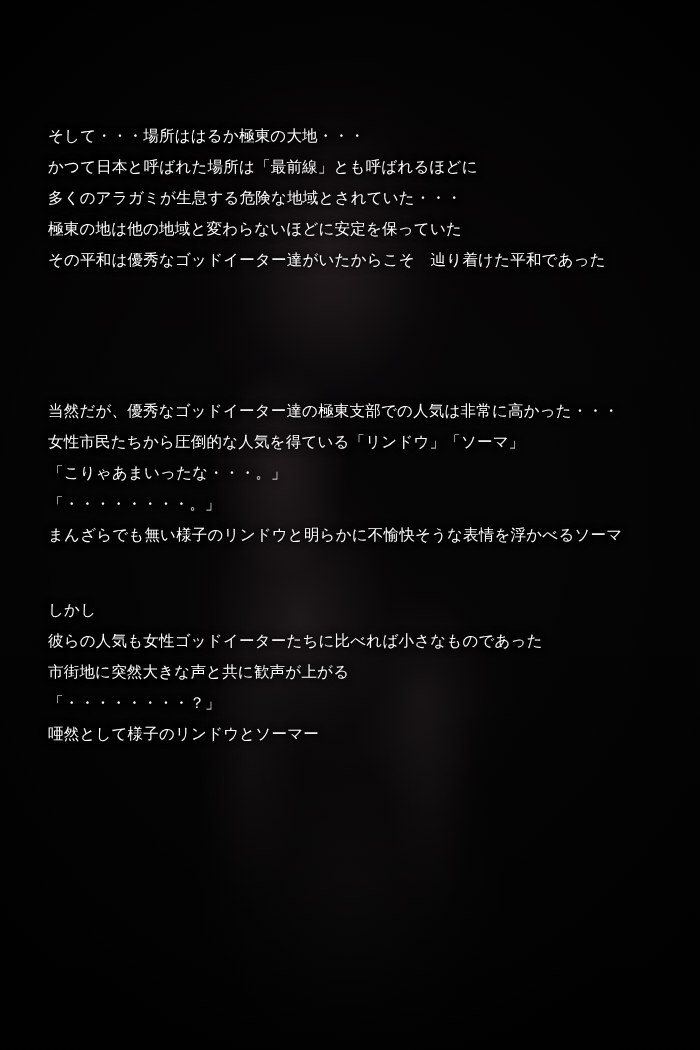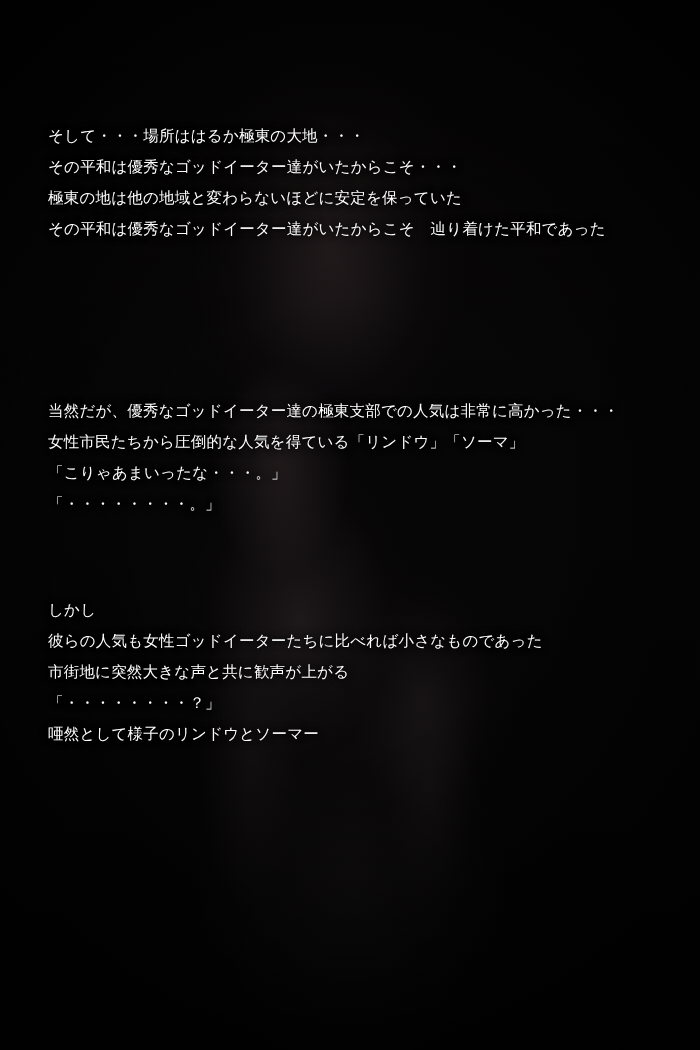--- a/index.html
+++ b/index.html
@@ -77,30 +77,32 @@
 <body>
 
 <div id="page">
   <div class="bg-art"></div>
   <div class="vignette"></div>
 
   <div class="text-layer">
 
     <div class="block b1">
       <span class="line">そして・・・場所ははるか極東の大地・・・</span>
-      <span class="line">その平和は優秀なゴッドイーター達がいたからこそ・・・</span>
+      <span class="line">かつて日本と呼ばれた場所は「最前線」とも呼ばれるほどに</span>
+      <span class="line">多くのアラガミが生息する危険な地域とされていた・・・</span>
       <span class="line">極東の地は他の地域と変わらないほどに安定を保っていた</span>
       <span class="line">その平和は優秀なゴッドイーター達がいたからこそ　辿り着けた平和であった</span>
     </div>
 
     <div class="block b2">
       <span class="line">当然だが、優秀なゴッドイーター達の極東支部での人気は非常に高かった・・・</span>
       <span class="line">女性市民たちから圧倒的な人気を得ている「リンドウ」「ソーマ」</span>
       <span class="line">「こりゃあまいったな・・・。」</span>
       <span class="line">「・・・・・・・・。」</span>
+      <span class="line">まんざらでも無い様子のリンドウと明らかに不愉快そうな表情を浮かべるソーマ</span>
     </div>
 
     <div class="block b3">
       <span class="line">しかし</span>
       <span class="line">彼らの人気も女性ゴッドイーターたちに比べれば小さなものであった</span>
       <span class="line">市街地に突然大きな声と共に歓声が上がる</span>
       <span class="line">「・・・・・・・・？」</span>
       <span class="line">唖然として様子のリンドウとソーマー</span>
     </div>
 

